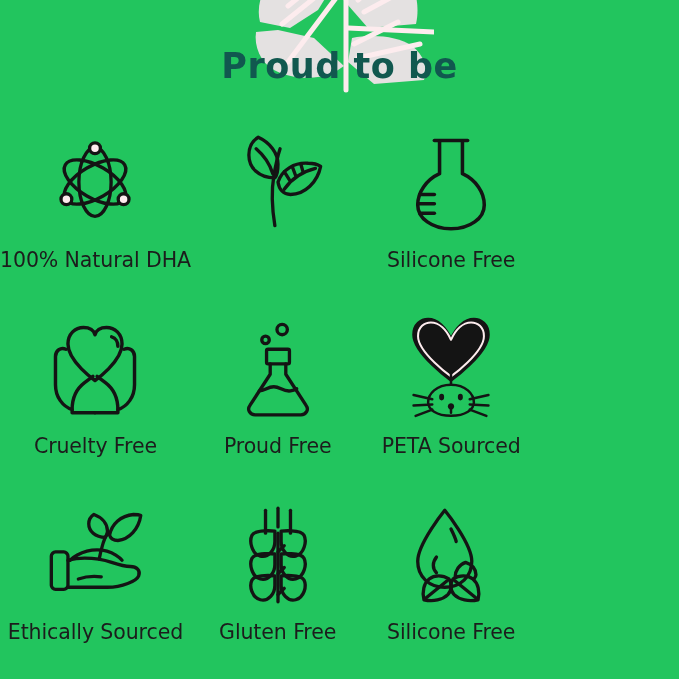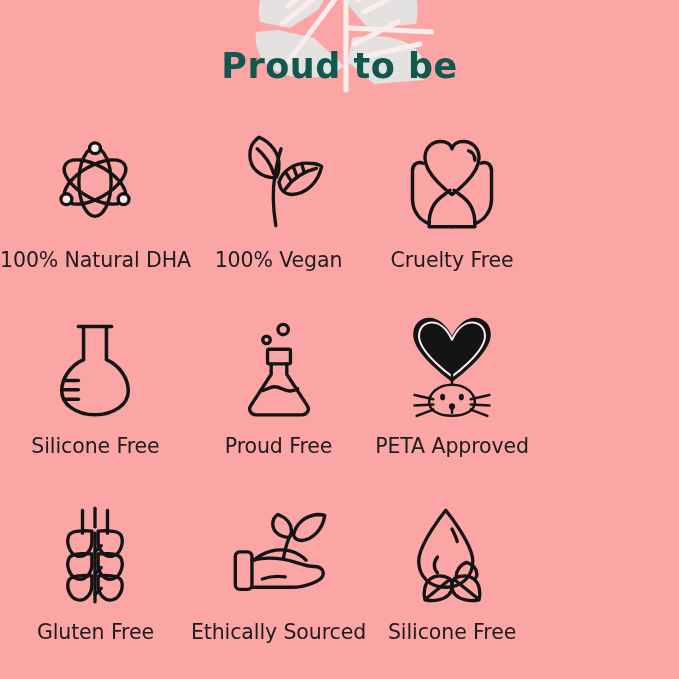--- a/index.html
+++ b/index.html
@@ -10,21 +10,21 @@
     width: 679px;
     height: 679px;
     background: #fdeceef0;
     font-family: "Liberation Sans", sans-serif;
     overflow: hidden;
   }
   #page {
     position: relative;
     width: 679px;
     height: 679px;
-    background: #fca5a5;
+    background: #22c55e;
     overflow: hidden;
   }
   
   #watermark {
     position: absolute;
     left: 248px;
     top: -34px;
     width: 186px;
     height: 152px;
     opacity: 1;
@@ -137,52 +137,51 @@
             <path d="M47 46 C31 46 22 36 22 24 C22 16 26 10 31 7 C42 12 50 22 50 33 C50 40 49 44 47 46 Z"></path>
             <path d="M29 18 C36 24 42 32 45 42"></path>
             <path d="M50 50 C54 38 66 31 79 32 C84 32 88 33 91 35 C88 50 76 62 62 62 C55 62 51 57 50 50 Z"></path>
             <path d="M86 37 C74 40 63 47 56 57"></path>
             <path d="M61 48 L56 40"></path>
             <path d="M67 44 L64 36"></path>
             <path d="M74 40 L72 33"></path>
           </g>
         </svg>
       </div>
-      <div class="badge-label">100% Vegan</div>
+    </div>
+
+    <div class="cell">
+      <div class="icon-wrap">
+        <svg viewBox="0 0 100 100" xmlns="http://www.w3.org/2000/svg">
+          <g fill="none" stroke="#141414" stroke-width="3.4" stroke-linecap="round" stroke-linejoin="round">
+            <path d="M34 10 L66 10"></path>
+            <path d="M39 11 L39 42 C26 48 18 60 18 72 C18 85 32 95 50 95 C68 95 82 85 82 72 C82 60 74 48 61 42 L61 11"></path>
+            <path d="M20 62 L34 62"></path>
+            <path d="M18.5 71 L34 71"></path>
+            <path d="M20 80 L34 80"></path>
+          </g>
+        </svg>
+      </div>
+      <div class="badge-label">Silicone Free</div>
     </div>
 
     <div class="cell">
       <div class="icon-wrap">
         <svg viewBox="0 0 100 100" xmlns="http://www.w3.org/2000/svg">
           <g fill="none" stroke="#141414" stroke-width="3.3" stroke-linecap="round" stroke-linejoin="round">
             <path d="M50 62 C50 62 24 44 24 27 C24 17 31 11 39 11 C45 11 49 14 50 18 C51 14 55 11 61 11 C69 11 76 17 76 27 C76 44 50 62 50 62 Z"></path>
             <path d="M66 20 C70 21 72 25 72 29"></path>
             <path d="M22 32 C17 30 12 33 12 39 L12 66 C12 78 19 87 28 90 L28 93 L50 93"></path>
             <path d="M78 32 C83 30 88 33 88 39 L88 66 C88 78 81 87 72 90 L72 93 L50 93"></path>
             <path d="M28 90 C28 78 32 70 40 64 L48 58"></path>
             <path d="M72 90 C72 78 68 70 60 64 L52 58"></path>
           </g>
         </svg>
       </div>
       <div class="badge-label">Cruelty Free</div>
-    </div>
-
-    <div class="cell">
-      <div class="icon-wrap">
-        <svg viewBox="0 0 100 100" xmlns="http://www.w3.org/2000/svg">
-          <g fill="none" stroke="#141414" stroke-width="3.4" stroke-linecap="round" stroke-linejoin="round">
-            <path d="M34 10 L66 10"></path>
-            <path d="M39 11 L39 42 C26 48 18 60 18 72 C18 85 32 95 50 95 C68 95 82 85 82 72 C82 60 74 48 61 42 L61 11"></path>
-            <path d="M20 62 L34 62"></path>
-            <path d="M18.5 71 L34 71"></path>
-            <path d="M20 80 L34 80"></path>
-          </g>
-        </svg>
-      </div>
-      <div class="badge-label">Silicone Free</div>
     </div>
 
     <div class="cell">
       <div class="icon-wrap">
         <svg viewBox="0 0 100 100" xmlns="http://www.w3.org/2000/svg">
           <g fill="none" stroke="#141414" stroke-width="3.2" stroke-linecap="round" stroke-linejoin="round">
             <circle cx="54" cy="13" r="5"></circle>
             <circle cx="38" cy="23" r="3.6"></circle>
             <rect x="39" y="32" width="22" height="14" rx="1.5"></rect>
             <path d="M42.5 46 L42.5 56 L23 86 C20 90 23 95 28 95 L72 95 C77 95 80 90 77 86 L57.5 56 L57.5 46"></path>
@@ -207,21 +206,38 @@
             <path d="M50 90 L50 93"></path>
             <path d="M32 80 L14 76"></path>
             <path d="M32 85 L14 86"></path>
             <path d="M32 90 L16 96"></path>
             <path d="M68 80 L86 76"></path>
             <path d="M68 85 L86 86"></path>
             <path d="M68 90 L84 96"></path>
           </g>
         </svg>
       </div>
-      <div class="badge-label">PETA Approved</div>
+      <div class="badge-label">PETA Sourced</div>
+    </div>
+
+    <div class="cell">
+      <div class="icon-wrap">
+        <svg viewBox="0 0 100 100" xmlns="http://www.w3.org/2000/svg">
+          <g fill="none" stroke="#141414" stroke-width="3.2" stroke-linecap="round" stroke-linejoin="round">
+            <path d="M54 55 C56 45 58 36 62 30"></path>
+            <path d="M60 34 C50 34 44 28 44 21 C44 17 46 14 49 12 C57 15 62 21 62 28 C62 31 61 33 60 34 Z"></path>
+            <path d="M64 32 C66 21 75 13 87 12 C90 12 92 12 94 13 C92 26 83 36 72 37 C67 37 65 35 64 32 Z"></path>
+            <path d="M26 56 C26 56 36 46 52 46 C68 46 76 56 76 56"></path>
+            <path d="M8 52 C8 50 10 48 12 48 L20 48 C22 48 24 50 24 52 L24 80 C24 82 22 84 20 84 L12 84 C10 84 8 82 8 80 Z"></path>
+            <path d="M24 56 C24 56 32 54 40 54 C52 54 60 56 66 58 C72 60 78 62 84 62 C90 62 94 66 92 71 C90 76 76 82 62 82 L24 82"></path>
+            <path d="M34 74 C40 72 48 71 56 72"></path>
+          </g>
+        </svg>
+      </div>
+      <div class="badge-label">Ethically Sourced</div>
     </div>
 
     <div class="cell">
       <div class="icon-wrap">
         <svg viewBox="0 0 100 100" xmlns="http://www.w3.org/2000/svg">
           <g fill="none" stroke="#141414" stroke-width="3.2" stroke-linecap="round" stroke-linejoin="round">
             <path d="M50 96 L50 30"></path>
             <path d="M38 8 L38 30"></path>
             <path d="M62 8 L62 30"></path>
             <path d="M50 6 L50 24"></path>
@@ -237,37 +253,20 @@
           </g>
         </svg>
       </div>
       <div class="badge-label">Gluten Free</div>
     </div>
 
     <div class="cell">
       <div class="icon-wrap">
         <svg viewBox="0 0 100 100" xmlns="http://www.w3.org/2000/svg">
           <g fill="none" stroke="#141414" stroke-width="3.2" stroke-linecap="round" stroke-linejoin="round">
-            <path d="M54 55 C56 45 58 36 62 30"></path>
-            <path d="M60 34 C50 34 44 28 44 21 C44 17 46 14 49 12 C57 15 62 21 62 28 C62 31 61 33 60 34 Z"></path>
-            <path d="M64 32 C66 21 75 13 87 12 C90 12 92 12 94 13 C92 26 83 36 72 37 C67 37 65 35 64 32 Z"></path>
-            <path d="M26 56 C26 56 36 46 52 46 C68 46 76 56 76 56"></path>
-            <path d="M8 52 C8 50 10 48 12 48 L20 48 C22 48 24 50 24 52 L24 80 C24 82 22 84 20 84 L12 84 C10 84 8 82 8 80 Z"></path>
-            <path d="M24 56 C24 56 32 54 40 54 C52 54 60 56 66 58 C72 60 78 62 84 62 C90 62 94 66 92 71 C90 76 76 82 62 82 L24 82"></path>
-            <path d="M34 74 C40 72 48 71 56 72"></path>
-          </g>
-        </svg>
-      </div>
-      <div class="badge-label">Ethically Sourced</div>
-    </div>
-
-    <div class="cell">
-      <div class="icon-wrap">
-        <svg viewBox="0 0 100 100" xmlns="http://www.w3.org/2000/svg">
-          <g fill="none" stroke="#141414" stroke-width="3.2" stroke-linecap="round" stroke-linejoin="round">
             <path d="M44 8 C44 8 18 40 18 57 C18 72 29 82 44 82 C59 82 70 72 70 57 C70 40 44 8 44 8 Z"></path>
             <path d="M50 26 C52 30 54 34 55 38"></path>
             <path d="M36 53 C32 58 32 64 36 68"></path>
             <path d="M48 74 C42 70 34 70 29 74 C24 78 22 86 24 94 C33 96 42 94 47 89 C51 85 51 78 48 74 Z"></path>
             <path d="M25 93 L46 76"></path>
             <path d="M52 74 C58 70 66 70 71 74 C76 78 78 86 76 94 C67 96 58 94 53 89 C49 85 49 78 52 74 Z"></path>
             <path d="M75 93 L54 76"></path>
             <path d="M54 72 C54 66 58 60 64 58 C70 60 74 64 74 70 C74 72 73 73 72 74"></path>
           </g>
         </svg>

